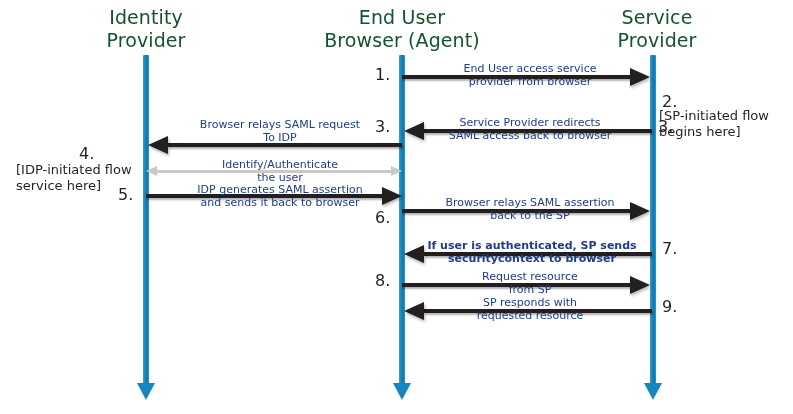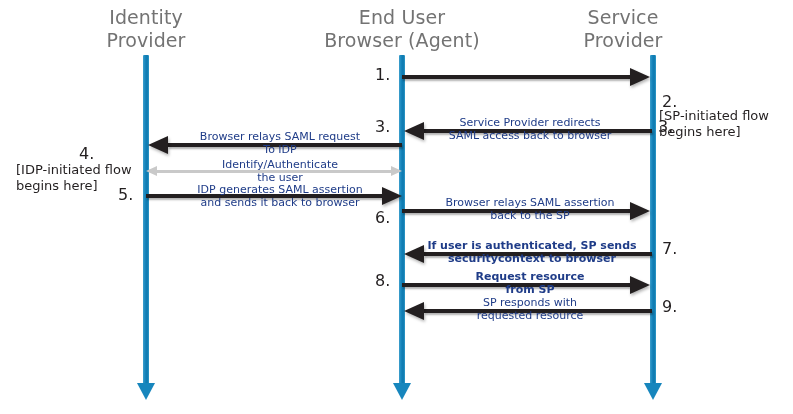--- a/index.html
+++ b/index.html
@@ -18,21 +18,21 @@
     background: #ffffff;
     overflow: hidden;
   }
   
   .participant-title {
     position: absolute;
     text-align: center;
     font-family: "DejaVu Sans", sans-serif;
     font-size: 19px;
     line-height: 23px;
-    color: #737373;
+    color: #14532d;
     white-space: pre-line;
     letter-spacing: 0.1px;
   }
   
   .lifeline {
     position: absolute;
     width: 6px;
     background: linear-gradient(to right, #3e9fcc 0%, #1786bd 35%, #0d78ae 70%, #2f9ac9 100%);
     border-radius: 1px;
   }
@@ -117,46 +117,48 @@
 <body>
 
 <div id="diagram">
 
   <div class="participant-title" style="left:66px; top:6px; width:160px;">Identity
 Provider</div>
 
   <div class="participant-title" style="left:312px; top:6px; width:180px;">End User
 Browser (Agent)</div>
 
-  <div class="participant-title" style="left:543px; top:6px; width:160px;">Service
+  <div class="participant-title" style="left:577px; top:6px; width:160px;">Service
 Provider</div>
 
   <div class="lifeline" style="left:143px; top:55px; height:330px;"></div>
   <div class="lifeline-arrowhead" style="left:137px; top:383px;"></div>
 
   <div class="lifeline" style="left:399px; top:55px; height:330px;"></div>
   <div class="lifeline-arrowhead" style="left:393px; top:383px;"></div>
 
   <div class="lifeline" style="left:650px; top:55px; height:330px;"></div>
   <div class="lifeline-arrowhead" style="left:644px; top:383px;"></div>
 
   <div class="step-num" style="left:375px; top:66px;">1.</div>
   <div class="msg-line" style="left:402px; top:75px; width:228px;"></div>
   <div class="arrowhead right" style="left:630px; top:68px;"></div>
+  <div class="msg-label" style="left:420px; top:62px; width:220px;">End User access service
+provider from browser</div>
 
   <div class="step-num" style="left:375px; top:118px;">3.</div>
   <div class="msg-line" style="left:424px; top:129px; width:228px;"></div>
   <div class="arrowhead left" style="left:404px; top:122px;"></div>
   <div class="msg-label" style="left:415px; top:116px; width:230px;">Service Provider redirects
 SAML access back to browser</div>
 
   <div class="step-num" style="left:658px; top:118px;">3.</div>
   <div class="msg-line" style="left:168px; top:143px; width:234px;"></div>
   <div class="arrowhead left" style="left:148px; top:136px;"></div>
-  <div class="msg-label" style="left:160px; top:130px; width:240px;">Browser relays SAML request
+  <div class="msg-label" style="left:160px; top:118px; width:240px;">Browser relays SAML request
 To IDP</div>
 
   <div class="msg-line gray" style="left:157px; top:170px; width:236px;"></div>
   <div class="arrowhead left gray" style="left:146px; top:166px;"></div>
   <div class="arrowhead right gray" style="left:391px; top:166px;"></div>
   <div class="msg-label" style="left:160px; top:158px; width:240px;">Identify/Authenticate
 the user</div>
 
   <div class="step-num" style="left:118px; top:186px;">5.</div>
   <div class="msg-line" style="left:146px; top:194px; width:236px;"></div>
@@ -172,30 +174,30 @@
 
   <div class="step-num" style="left:662px; top:240px;">7.</div>
   <div class="msg-line" style="left:424px; top:252px; width:228px;"></div>
   <div class="arrowhead left" style="left:404px; top:245px;"></div>
   <div class="msg-label" style="left:412px; top:239px; width:240px;font-weight:bold;">If user is authenticated, SP sends
 securitycontext to browser</div>
 
   <div class="step-num" style="left:375px; top:272px;">8.</div>
   <div class="msg-line" style="left:402px; top:283px; width:228px;"></div>
   <div class="arrowhead right" style="left:630px; top:276px;"></div>
-  <div class="msg-label" style="left:420px; top:270px; width:220px;font-weight:bold;">Request resource
+  <div class="msg-label" style="left:420px; top:270px; width:220px;">Request resource
 from SP</div>
 
   <div class="step-num" style="left:662px; top:298px;">9.</div>
   <div class="msg-line" style="left:424px; top:309px; width:228px;"></div>
   <div class="arrowhead left" style="left:404px; top:302px;"></div>
   <div class="msg-label" style="left:420px; top:296px; width:220px;">SP responds with
 requested resource</div>
 
   <div class="step-num" style="left:662px; top:93px;">2.</div>
   <div class="annotation" style="left:659px; top:108px; width:140px;">[SP-initiated flow
 begins here]</div>
 
   <div class="step-num" style="left:79px; top:145px;">4.</div>
   <div class="annotation" style="left:16px; top:162px; width:140px;">[IDP-initiated flow
-begins here]</div>
+service here]</div>
 
 </div>
 
 </body></html>

